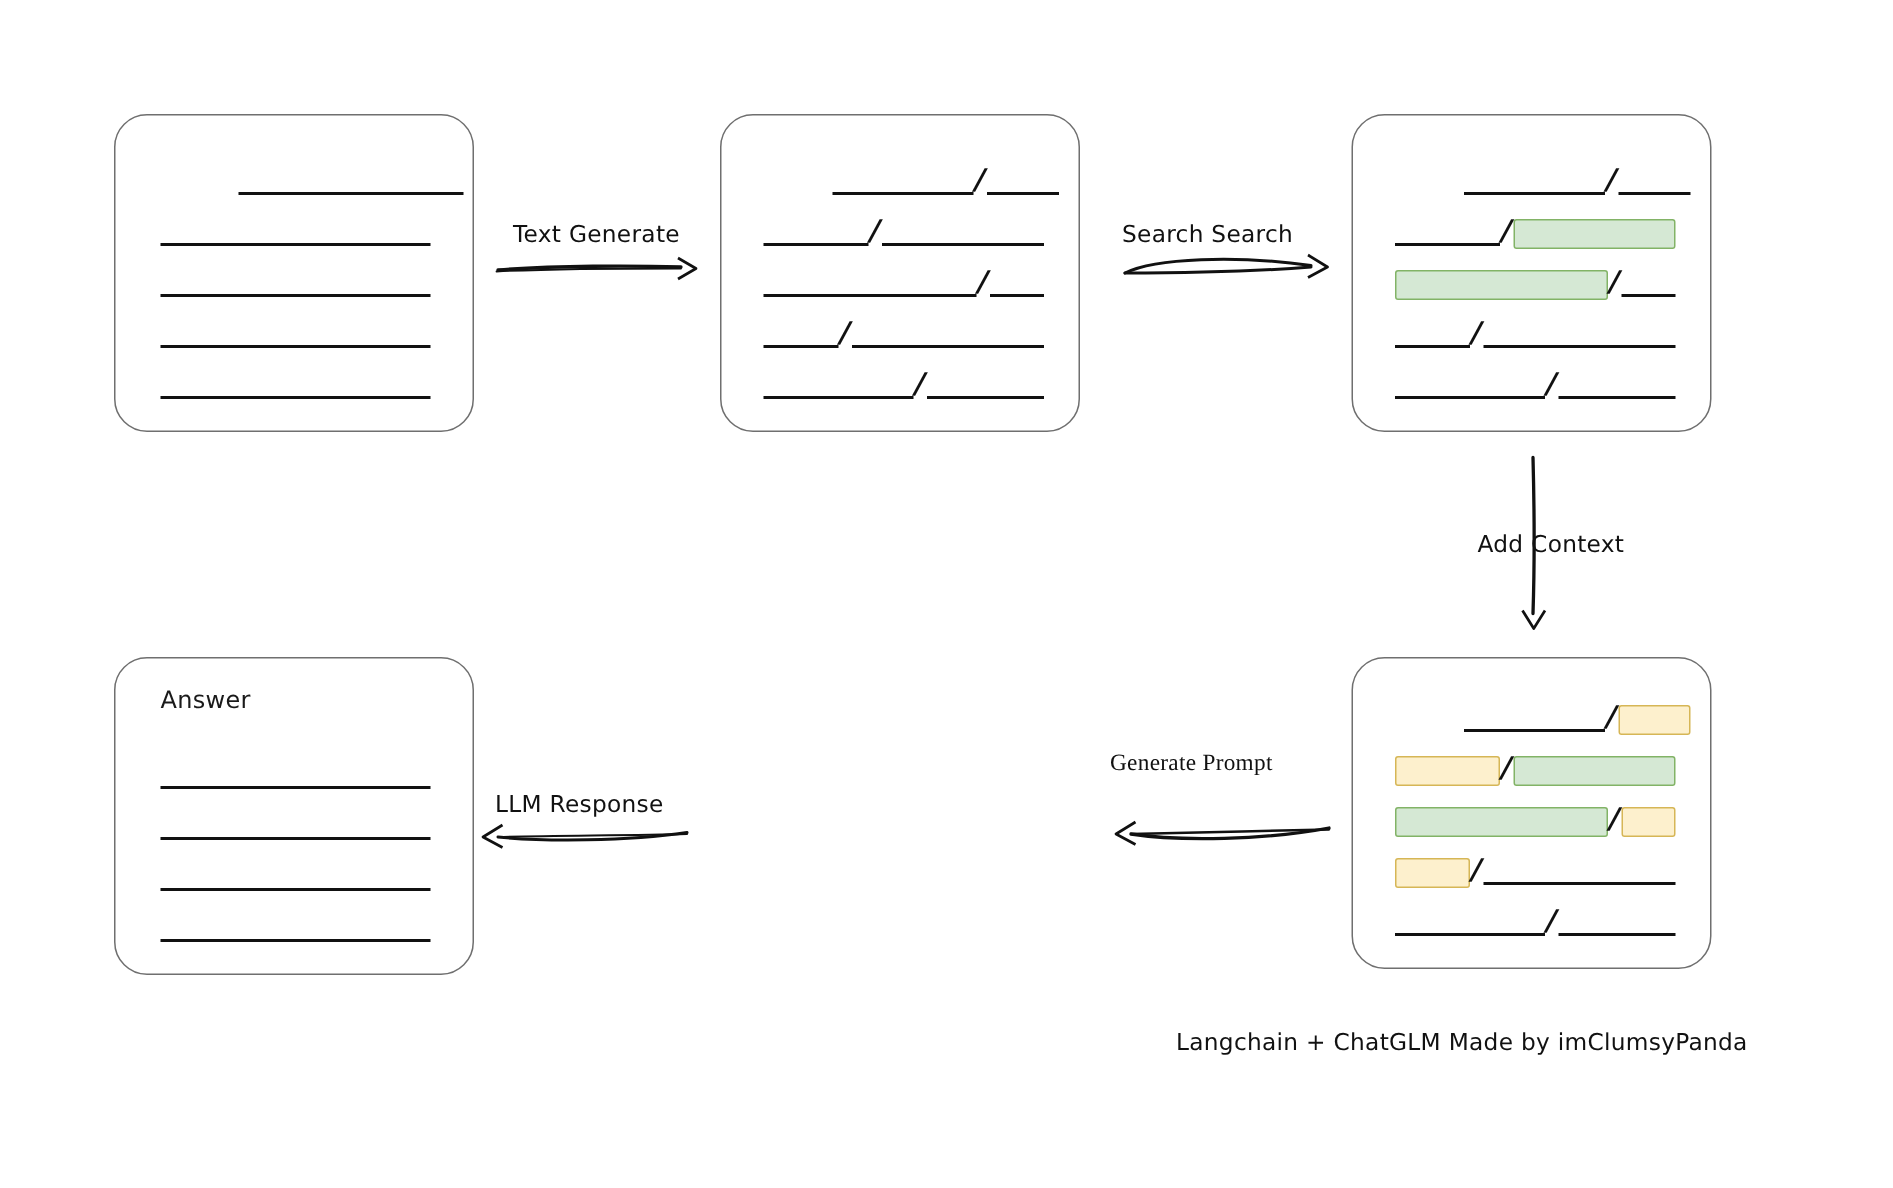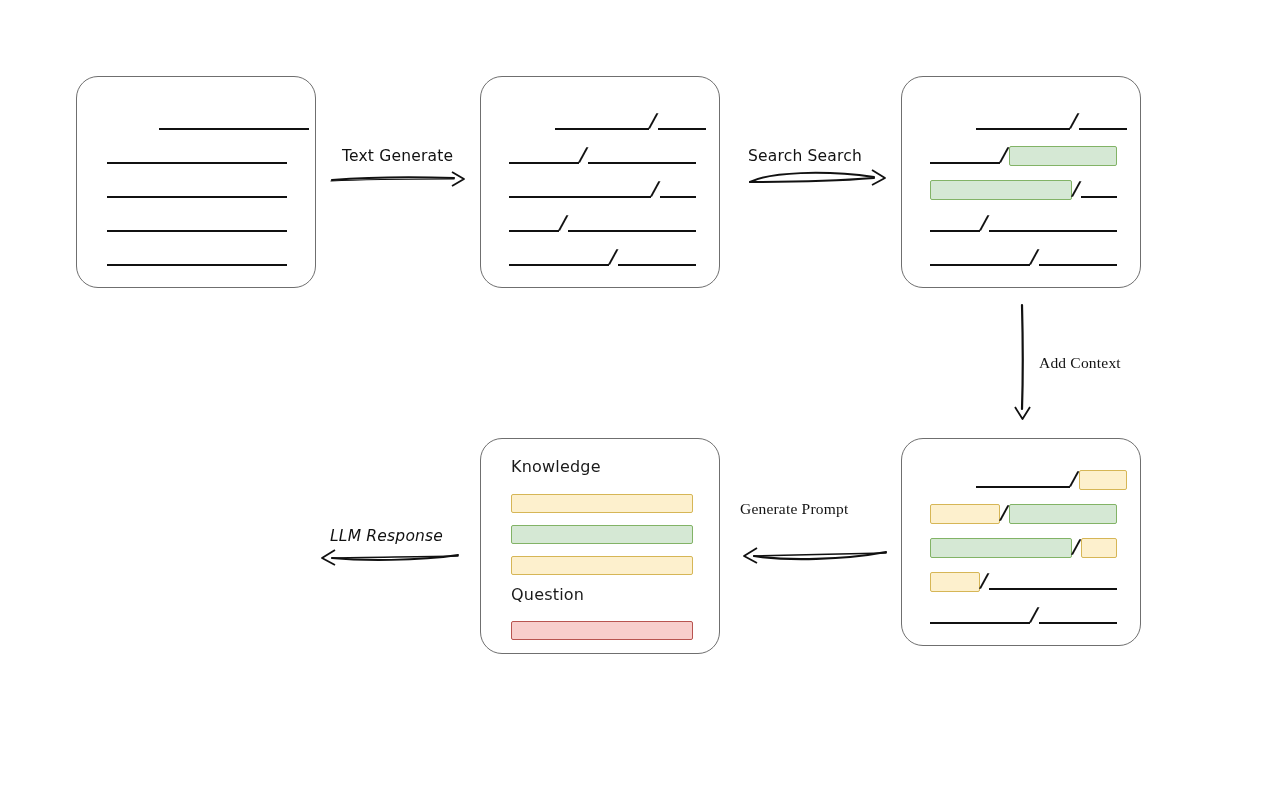--- a/index.html
+++ b/index.html
@@ -220,44 +220,49 @@
         </div>
       </div>
   </div>
 
   <div class="connector" style="left:1011px; top:303px; width:24px; height:118px;">
     <svg width="24" height="118" viewBox="0 0 24 118">
       <path d="M11,2 C12,40 12,76 11,106" stroke="#111" stroke-width="2.2" fill="none" stroke-linecap="round"></path>
       <path d="M4,104 L11.5,116 L19,104" stroke="#111" stroke-width="1.8" fill="none" stroke-linejoin="round"></path>
     </svg>
   </div>
-  <div class="conn-label" style="left:1039px; top:354px;font-family:Liberation Serif, serif;">Add Context</div>
-
+  <div class="conn-label" style="left:985px; top:354px;">Add Context</div>
+
+  <div class="card" style="left:76px; top:438px; width:240px; height:212px;">
+    <div class="card-label" style="left:30px; top:18px;">Answer</div>
+    <div class="rows" style="position:absolute; left:30px; top:70px; right:14px; bottom:10px;">
+        <div class="row" style="top: 0px; left: 0px;">
+          <span class="seg plain" style="width: 180px;"></span>
+        </div>
+        <div class="row" style="top: 34px; left: 0px;">
+          <span class="seg plain" style="width: 180px;"></span>
+        </div>
+        <div class="row" style="top: 68px; left: 0px;">
+          <span class="seg plain" style="width: 180px;"></span>
+        </div>
+        <div class="row" style="top: 102px; left: 0px;">
+          <span class="seg plain" style="width: 180px;"></span>
+        </div>
+      </div>
+  </div>
 
   <div class="connector" style="left:318px; top:545px; width:142px; height:24px;">
     <svg width="142" height="24" viewBox="0 0 142 24">
       <path d="M140,10 C100,16 44,16 14,13" stroke="#111" stroke-width="2.0" fill="none" stroke-linecap="round"></path>
       <path d="M140,11 C104,12 48,12 14,13" stroke="#111" stroke-width="1.4" fill="none" stroke-linecap="round"></path>
       <path d="M17,5 L4,13 L17,20" stroke="#111" stroke-width="1.8" fill="none" stroke-linejoin="round"></path>
     </svg>
   </div>
-  <div class="conn-label" style="left:330px; top:527px;font-style:italic;">LLM Response</div>
-
-  <div class="card" style="left:480px; top:438px; width:240px; height:216px;">
-    <div class="card-label" style="left:30px; top:18px;">Knowledge</div>
-    <div class="bars" style="position:absolute; left:30px; top:55px; width:182px;">
-        <div class="bar yellow" style="top: 0px; left: 0px; width: 182px;"></div>
-        <div class="bar green" style="top: 31px; left: 0px; width: 182px;"></div>
-        <div class="bar yellow" style="top: 62px; left: 0px; width: 182px;"></div>
-      </div>
-    <div class="card-label" style="left:30px; top:146px;">Question</div>
-    <div class="bars" style="position:absolute; left:30px; top:182px; width:182px;">
-        <div class="bar red" style="top: 0px; left: 0px; width: 182px;"></div>
-      </div>
-  </div>
+  <div class="conn-label" style="left:330px; top:527px;">LLM Response</div>
+
 
   <div class="connector" style="left:740px; top:543px; width:148px; height:24px;">
     <svg width="148" height="24" viewBox="0 0 148 24">
       <path d="M146,9 C104,17 46,18 14,13" stroke="#111" stroke-width="2.2" fill="none" stroke-linecap="round"></path>
       <path d="M146,10 C106,11 48,12 14,13" stroke="#111" stroke-width="1.6" fill="none" stroke-linecap="round"></path>
       <path d="M17,5 L4,13 L17,20" stroke="#111" stroke-width="1.8" fill="none" stroke-linejoin="round"></path>
     </svg>
   </div>
   <div class="conn-label" style="left:740px; top:500px;font-family:Liberation Serif, serif;">Generate Prompt</div>
 
@@ -285,14 +290,15 @@
           <span class="seg plain" style="width: 128px;"></span>
         </div>
         <div class="row" style="top: 136px; left: 0px;">
           <span class="seg plain" style="width: 100px;"></span>
           <span class="slash">/</span>
           <span class="seg plain" style="width: 78px;"></span>
         </div>
       </div>
   </div>
 
+  <div class="footer" style="left:784px; top:686px;">Langchain + ChatGLM Made by imClumsyPanda</div>
 
 </div>
 
 </body></html>

